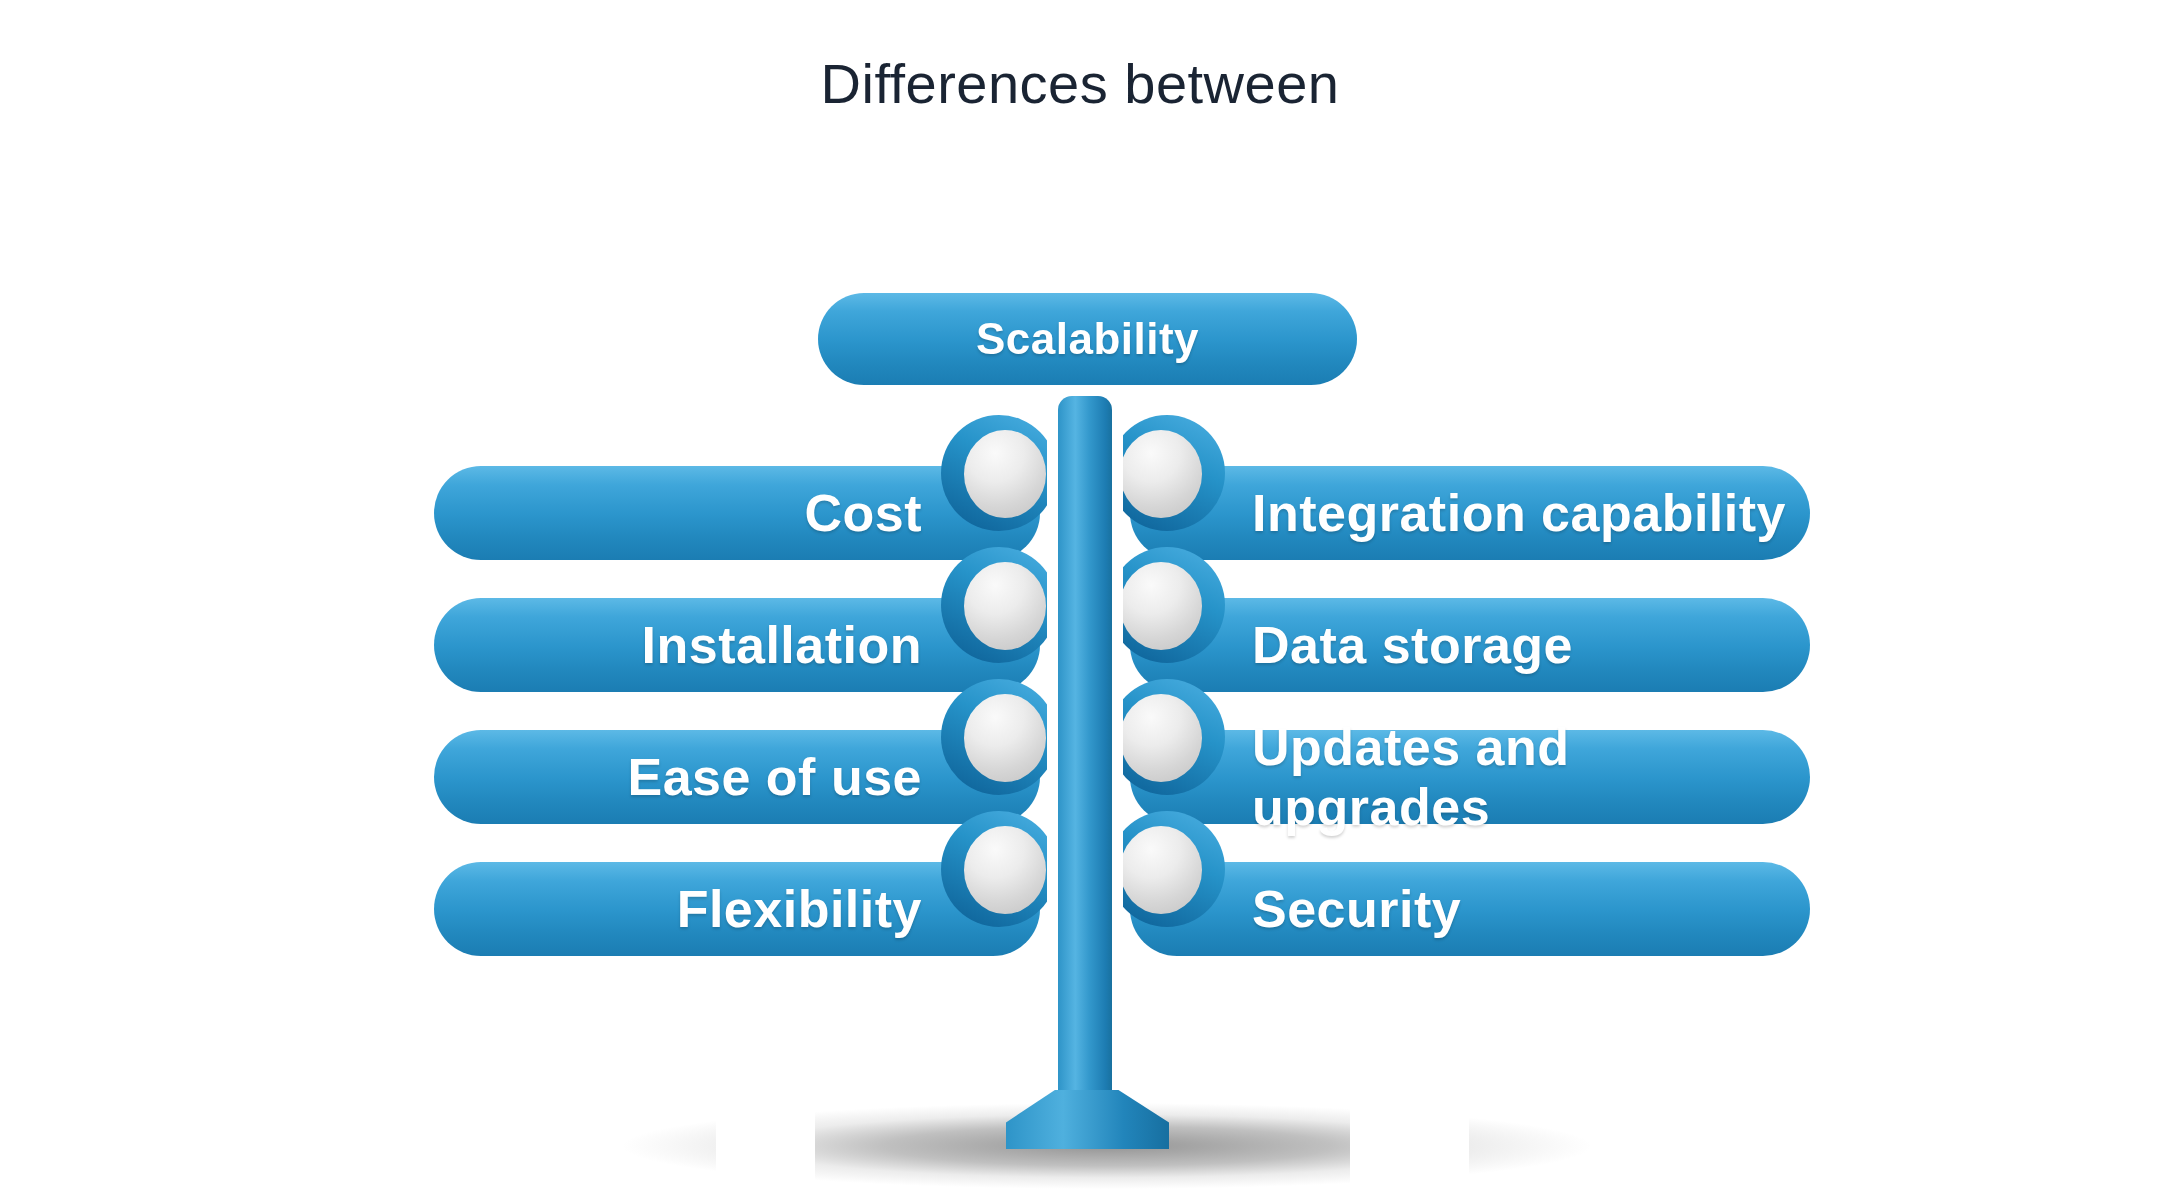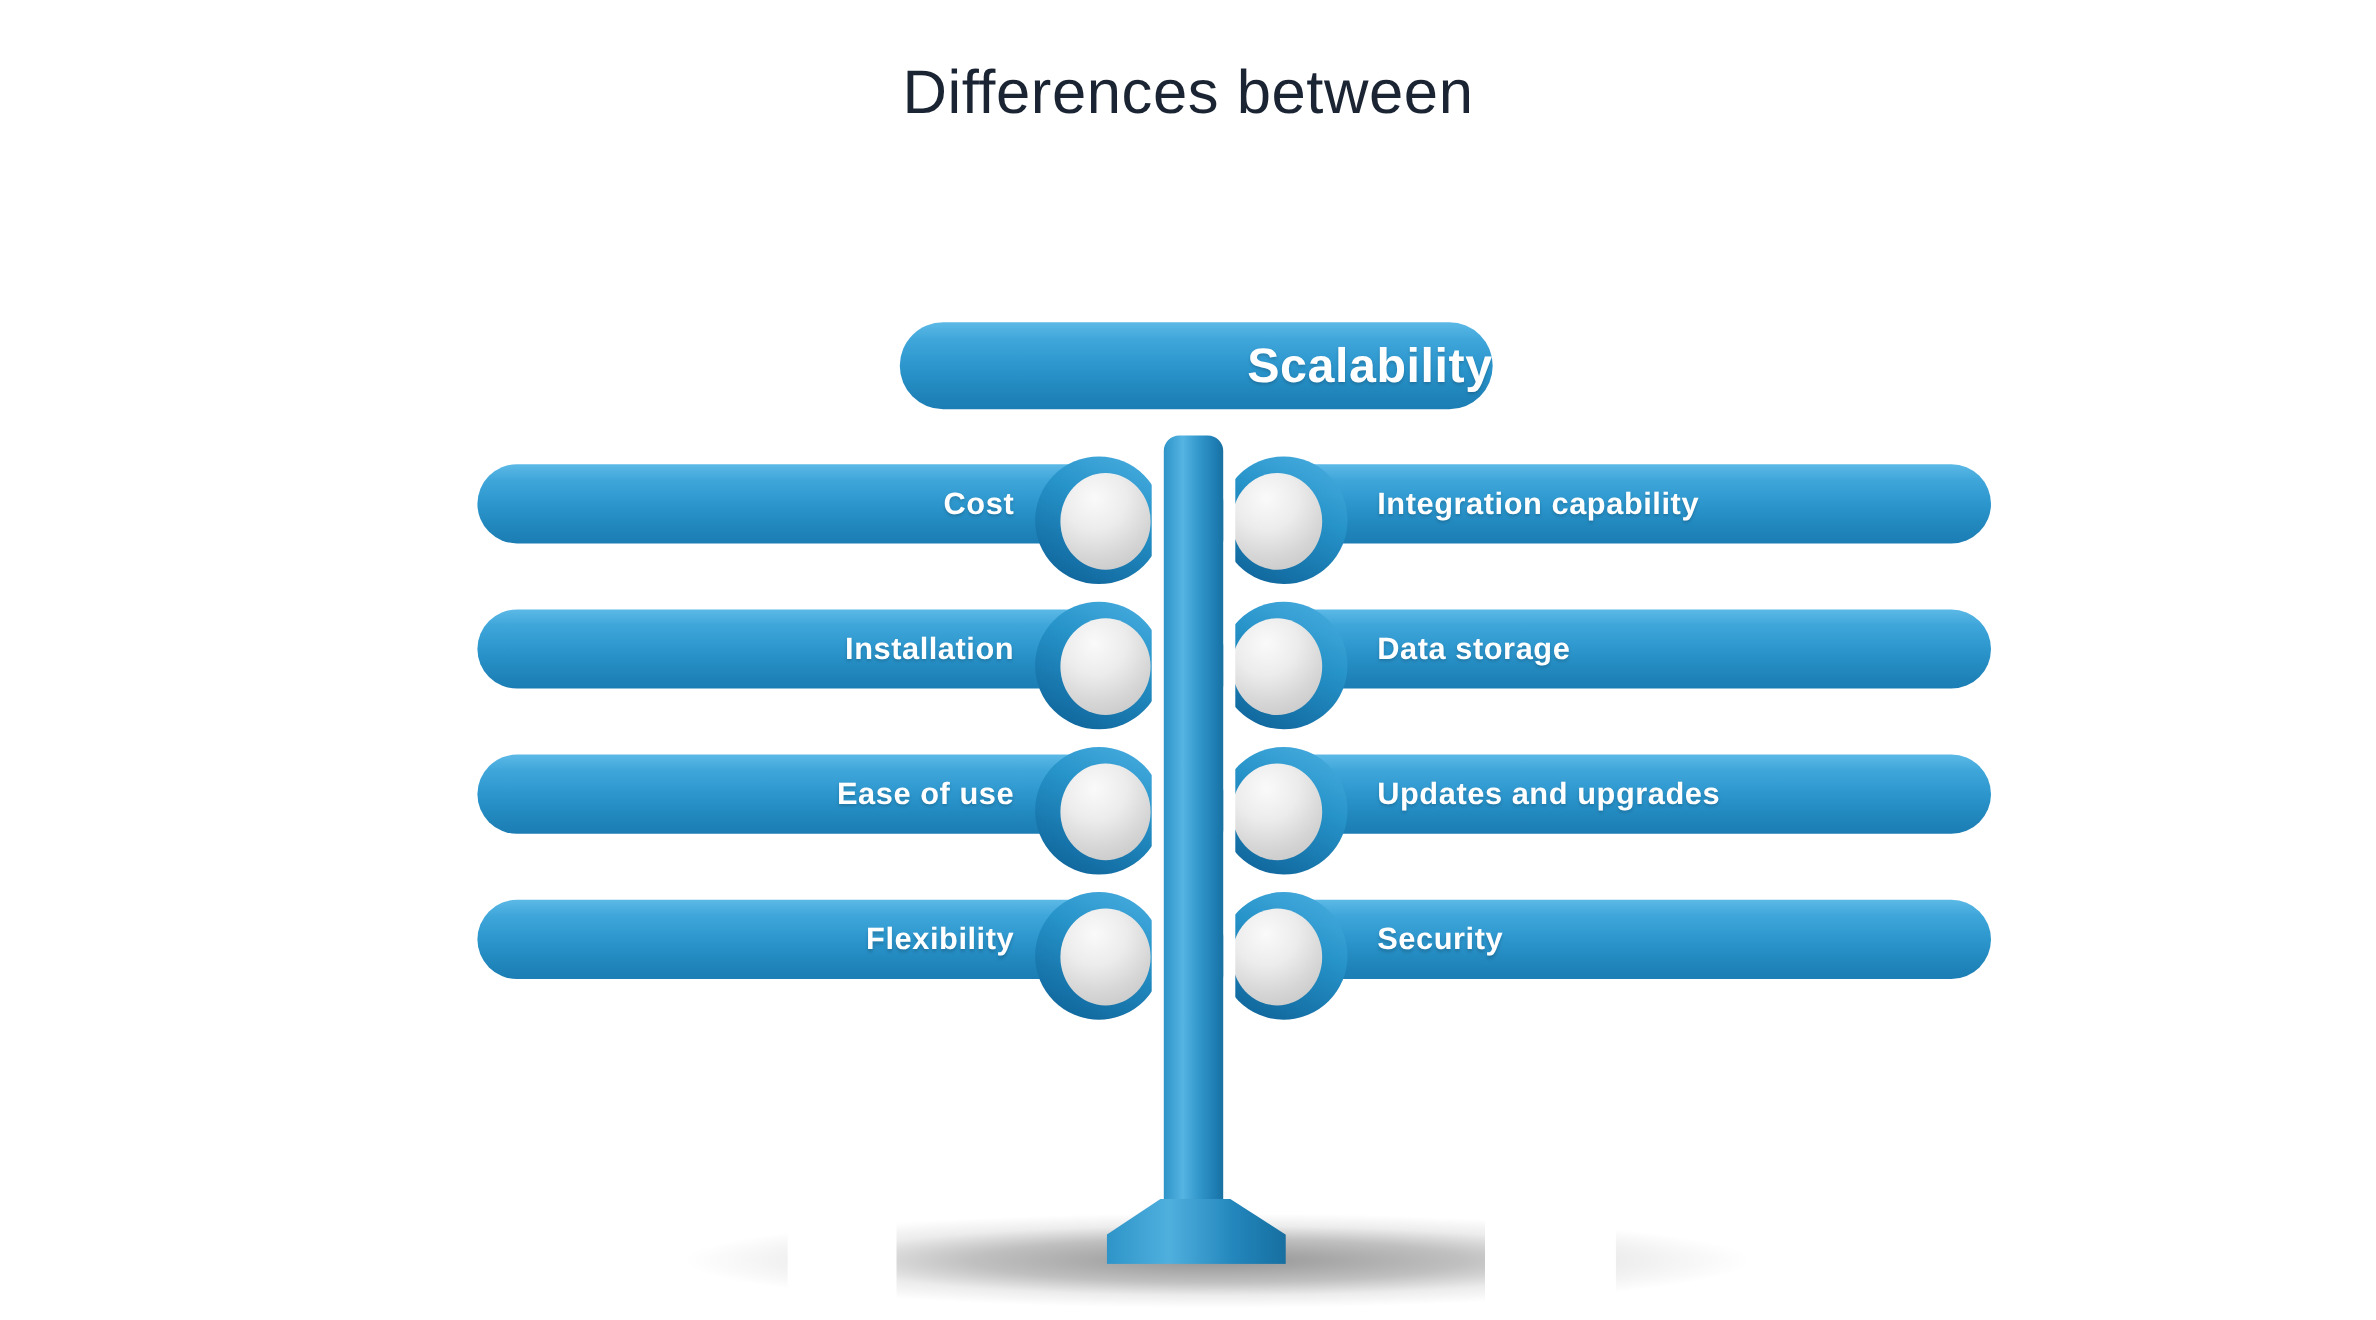--- a/index.html
+++ b/index.html
@@ -32,45 +32,46 @@
   .title-line2 {
     font-size: 58px;
     font-weight: 700;
     line-height: 74px;
     letter-spacing: 0.5px;
   }
 
   
   .pill {
     position: absolute;
-    height: 72px;
+    height: 94px;
     border-radius: 54px;
     background: linear-gradient(180deg,
       #5cb9e6 0%, #3fa6da 20%, #2b95cc 52%, #2187bd 78%, #1b7db3 100%);
     display: flex;
     align-items: center;
     color: #ffffff;
     font-weight: 700;
-    font-size: 28px;
+    font-size: 52px;
     letter-spacing: 0.5px;
     text-shadow: 0 2px 3px rgba(0,0,0,0.18);
     z-index: 2;
+    margin-top: 44px;
   }
   .top-pill {
     position: absolute;
     left: 818px;
     top: 293px;
     width: 539px;
-    height: 79px;
+    height: 92px;
     border-radius: 55px;
     background: linear-gradient(180deg,
       #5cb9e6 0%, #3fa6da 20%, #2b95cc 52%, #2187bd 78%, #1b7db3 100%);
     display: flex;
     align-items: center;
-    justify-content: flex-end;
+    justify-content: center;
     color: #ffffff;
     font-weight: 700;
     font-size: 44px;
     letter-spacing: 0.5px;
     text-shadow: 0 2px 3px rgba(0,0,0,0.18);
     z-index: 7;
   }
 
   .row { position: absolute; left: 0; width: 2160px; height: 103px; }
   .pill-left  { left: 434px;  width: 606px; justify-content: flex-end; padding-right: 118px; }

